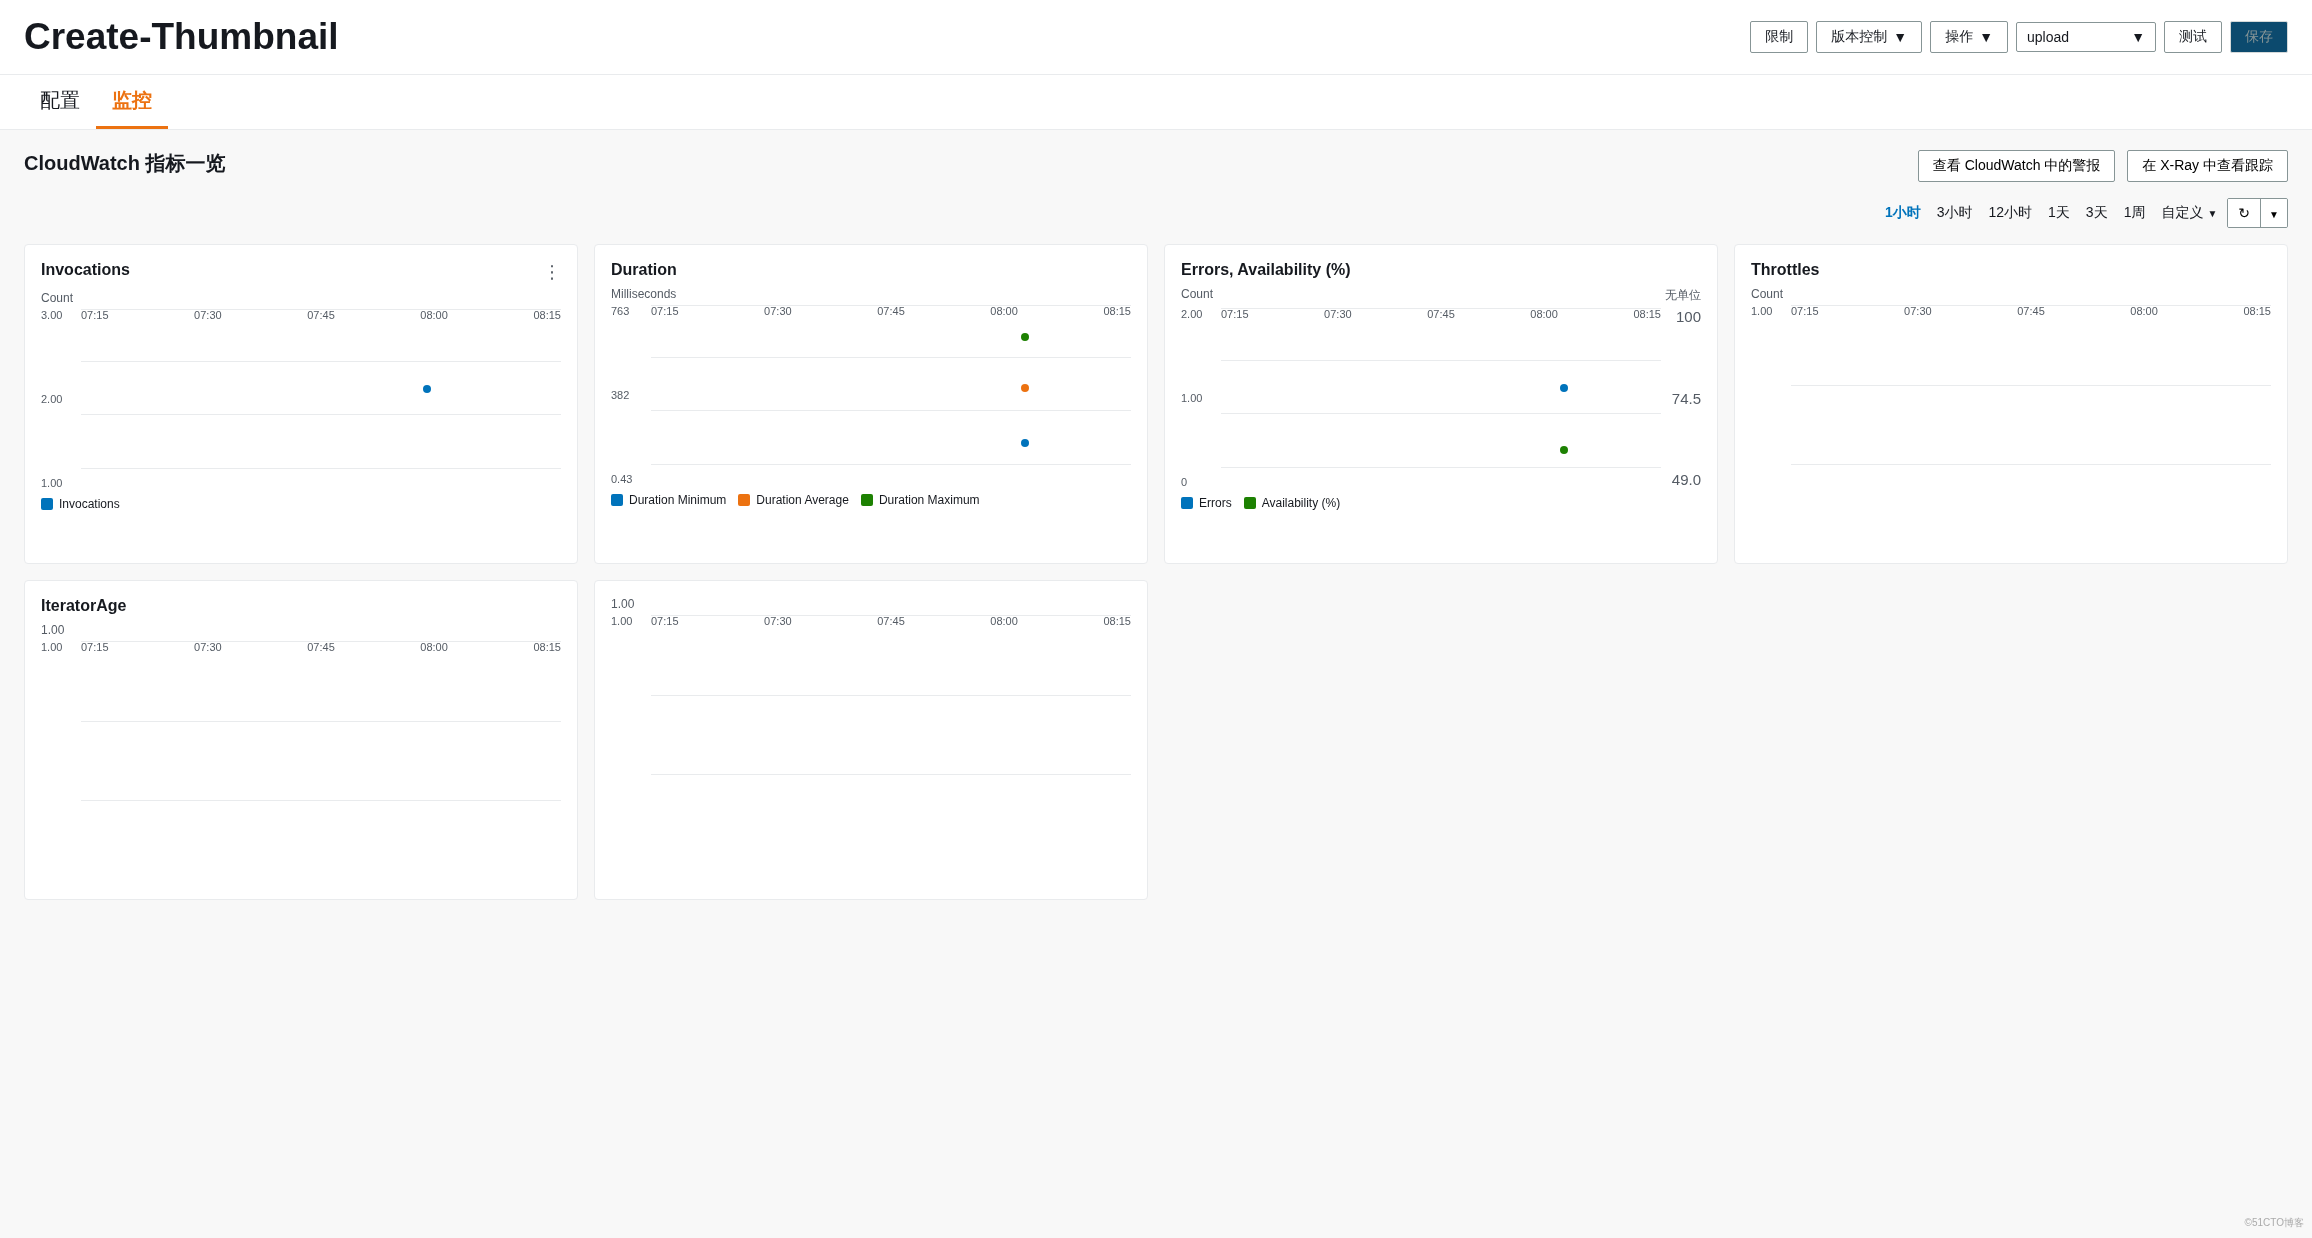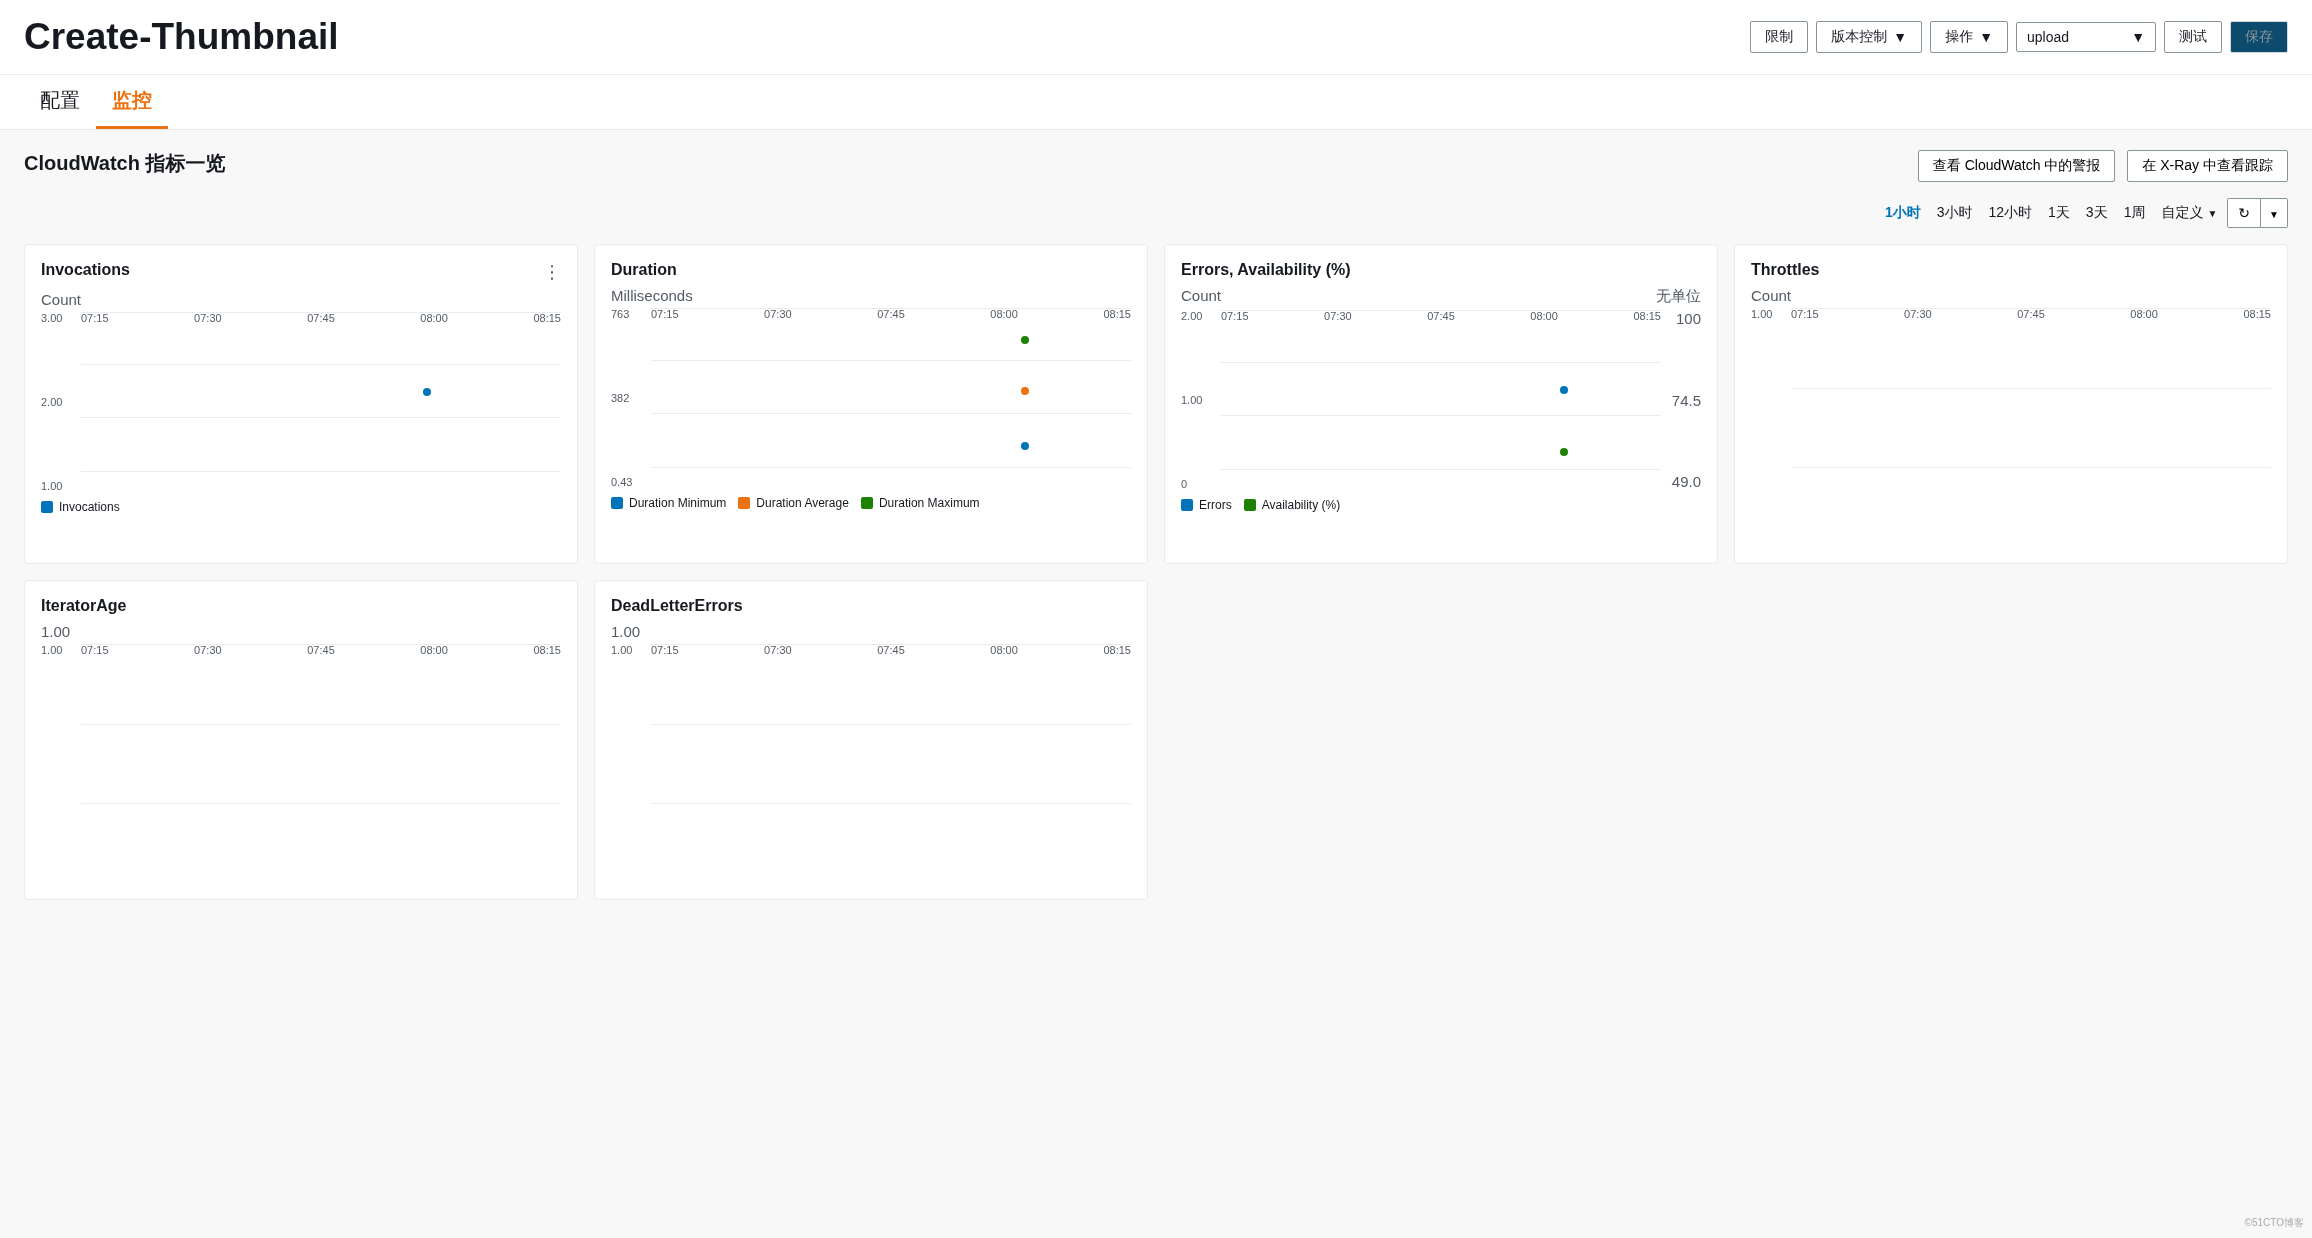--- a/index.html
+++ b/index.html
@@ -187,21 +187,21 @@
       font-weight: 700;
     }
 
     .chart-menu {
       cursor: pointer;
       font-size: 18px;
       color: #545b64;
     }
 
     .chart-unit {
-      font-size: 15px;
+      font-size: 12px;
       color: #545b64;
       margin-bottom: 4px;
       display: flex;
       justify-content: space-between;
     }
 
     .chart-area {
       position: relative;
       width: 100%;
       height: 180px;
@@ -557,23 +557,20 @@
           <span>07:15</span>
           <span>07:30</span>
           <span>07:45</span>
           <span>08:00</span>
           <span>08:15</span>
         </div>
       </div>
     </div>
 
     <div class="chart-card">
-      <div class="chart-header">
-        <span class="chart-title">DeadLetterErrors</span>
-      </div>
       <div class="chart-unit">
         <span>1.00</span>
       </div>
       <div class="chart-area">
         <div class="chart-labels-y">
           <span>1.00</span>
         </div>
         <div class="chart-plot">
           <div class="chart-gridline" style="top:0%"></div>
           <div class="chart-gridline" style="top:50%"></div>

